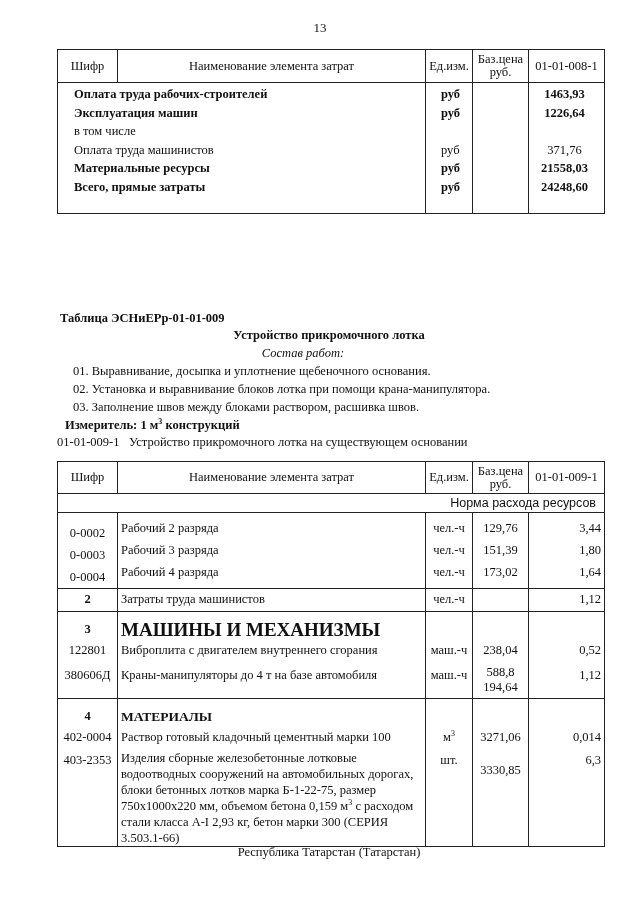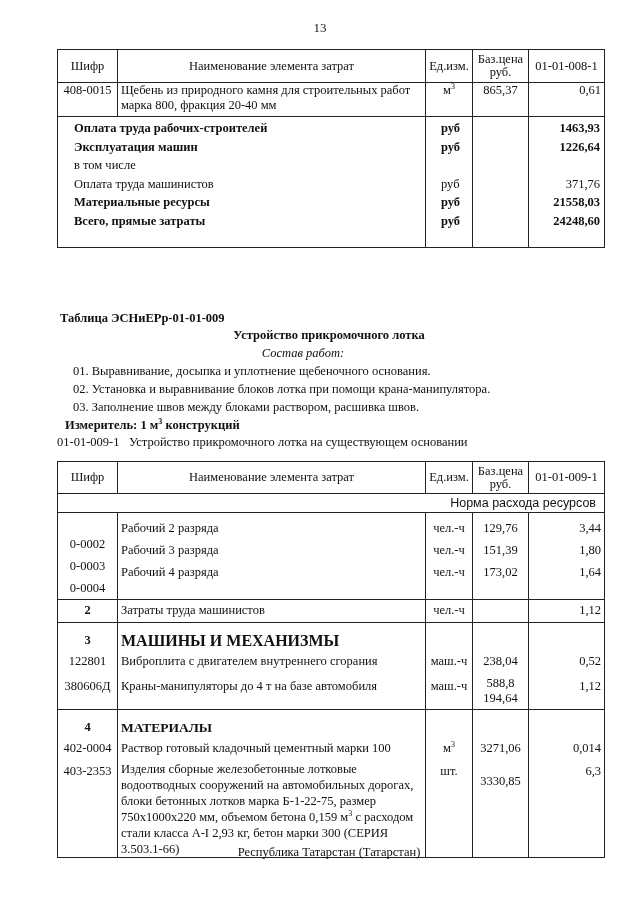--- a/index.html
+++ b/index.html
@@ -33,27 +33,20 @@
       <col style="width:76px">
     </colgroup>
   <tbody>
       <tr class="hdr" style="height:33px">
     <td>Шифр</td>
     <td>Наименование элемента затрат</td>
     <td>Ед.изм.</td>
     <td style="line-height:13px">Баз.цена руб.</td>
     <td>01-01-008-1</td>
   </tr>
-  <tr style="height:34px">
-    <td class="c">408-0015</td>
-    <td>Щебень из природного камня для строительных работ марка 800, фракция 20-40 мм</td>
-    <td class="c"><span>м</span><span class="sup">3</span></td>
-    <td class="c">865,37</td>
-    <td class="r">0,61</td>
-  </tr>
   <tr>
     <td colspan="2" style="padding:2px 0 0 16px; height:128px;">
       <div style="line-height:18.5px">
         <div class="b">Оплата труда рабочих-строителей</div>
         <div class="b">Эксплуатация машин</div>
         <div>в том числе</div>
         <div>Оплата труда машинистов</div>
         <div class="b">Материальные ресурсы</div>
         <div class="b">Всего, прямые затраты</div>
       </div>
@@ -62,21 +55,21 @@
       <div style="line-height:18.5px">
         <div class="b">руб</div>
         <div class="b">руб</div>
         <div>&nbsp;</div>
         <div>руб</div>
         <div class="b">руб</div>
         <div class="b">руб</div>
       </div>
     </td>
     <td></td>
-    <td class="r" style="padding:2px 4px 0 0;">
+    <td class="r" style="padding:2px 4px 0 0;text-align:center;">
       <div style="line-height:18.5px">
         <div class="b">1463,93</div>
         <div class="b">1226,64</div>
         <div>&nbsp;</div>
         <div>371,76</div>
         <div class="b">21558,03</div>
         <div class="b">24248,60</div>
       </div>
     </td>
   </tr>
@@ -105,21 +98,21 @@
     <td>Шифр</td>
     <td>Наименование элемента затрат</td>
     <td>Ед.изм.</td>
     <td style="line-height:13px">Баз.цена руб.</td>
     <td>01-01-009-1</td>
   </tr>
   <tr style="height:19px">
     <td colspan="5" class="small-sans">Норма расхода ресурсов</td>
   </tr>
   <tr style="height:66px">
-    <td class="c" style="padding-top:20px; line-height:22px">
+    <td class="c" style="padding-top:9px; line-height:22px">
       <div>0-0002</div>
           <div>0-0003</div>
           <div>0-0004</div>
     </td>
     <td style="padding-top:4px; line-height:22px">
       <div>Рабочий 2 разряда</div>
           <div>Рабочий 3 разряда</div>
           <div>Рабочий 4 разряда</div>
     </td>
     <td class="c" style="padding-top:4px; line-height:22px">
@@ -145,21 +138,21 @@
     <td></td>
     <td class="r" style="padding-top:3px">1,12</td>
   </tr>
   <tr style="height:87px">
     <td class="c" style="padding-top:7px; line-height:21px">
       <div class="b">3</div>
       <div>122801</div>
       <div style="margin-top:4px">380606Д</div>
     </td>
     <td style="padding-top:7px; line-height:21px">
-      <div class="b" style="font-size:16px">МАШИНЫ И МЕХАНИЗМЫ</div>
+      <div class="b" style="font-size:19px">МАШИНЫ И МЕХАНИЗМЫ</div>
       <div>Виброплита с двигателем внутреннего сгорания</div>
       <div style="margin-top:4px">Краны-манипуляторы до 4 т на базе автомобиля</div>
     </td>
     <td class="c" style="padding-top:7px; line-height:21px">
       <div>&nbsp;</div>
       <div>маш.-ч</div>
       <div style="margin-top:4px">маш.-ч</div>
     </td>
     <td class="c" style="padding-top:7px; line-height:21px">
       <div>&nbsp;</div>

